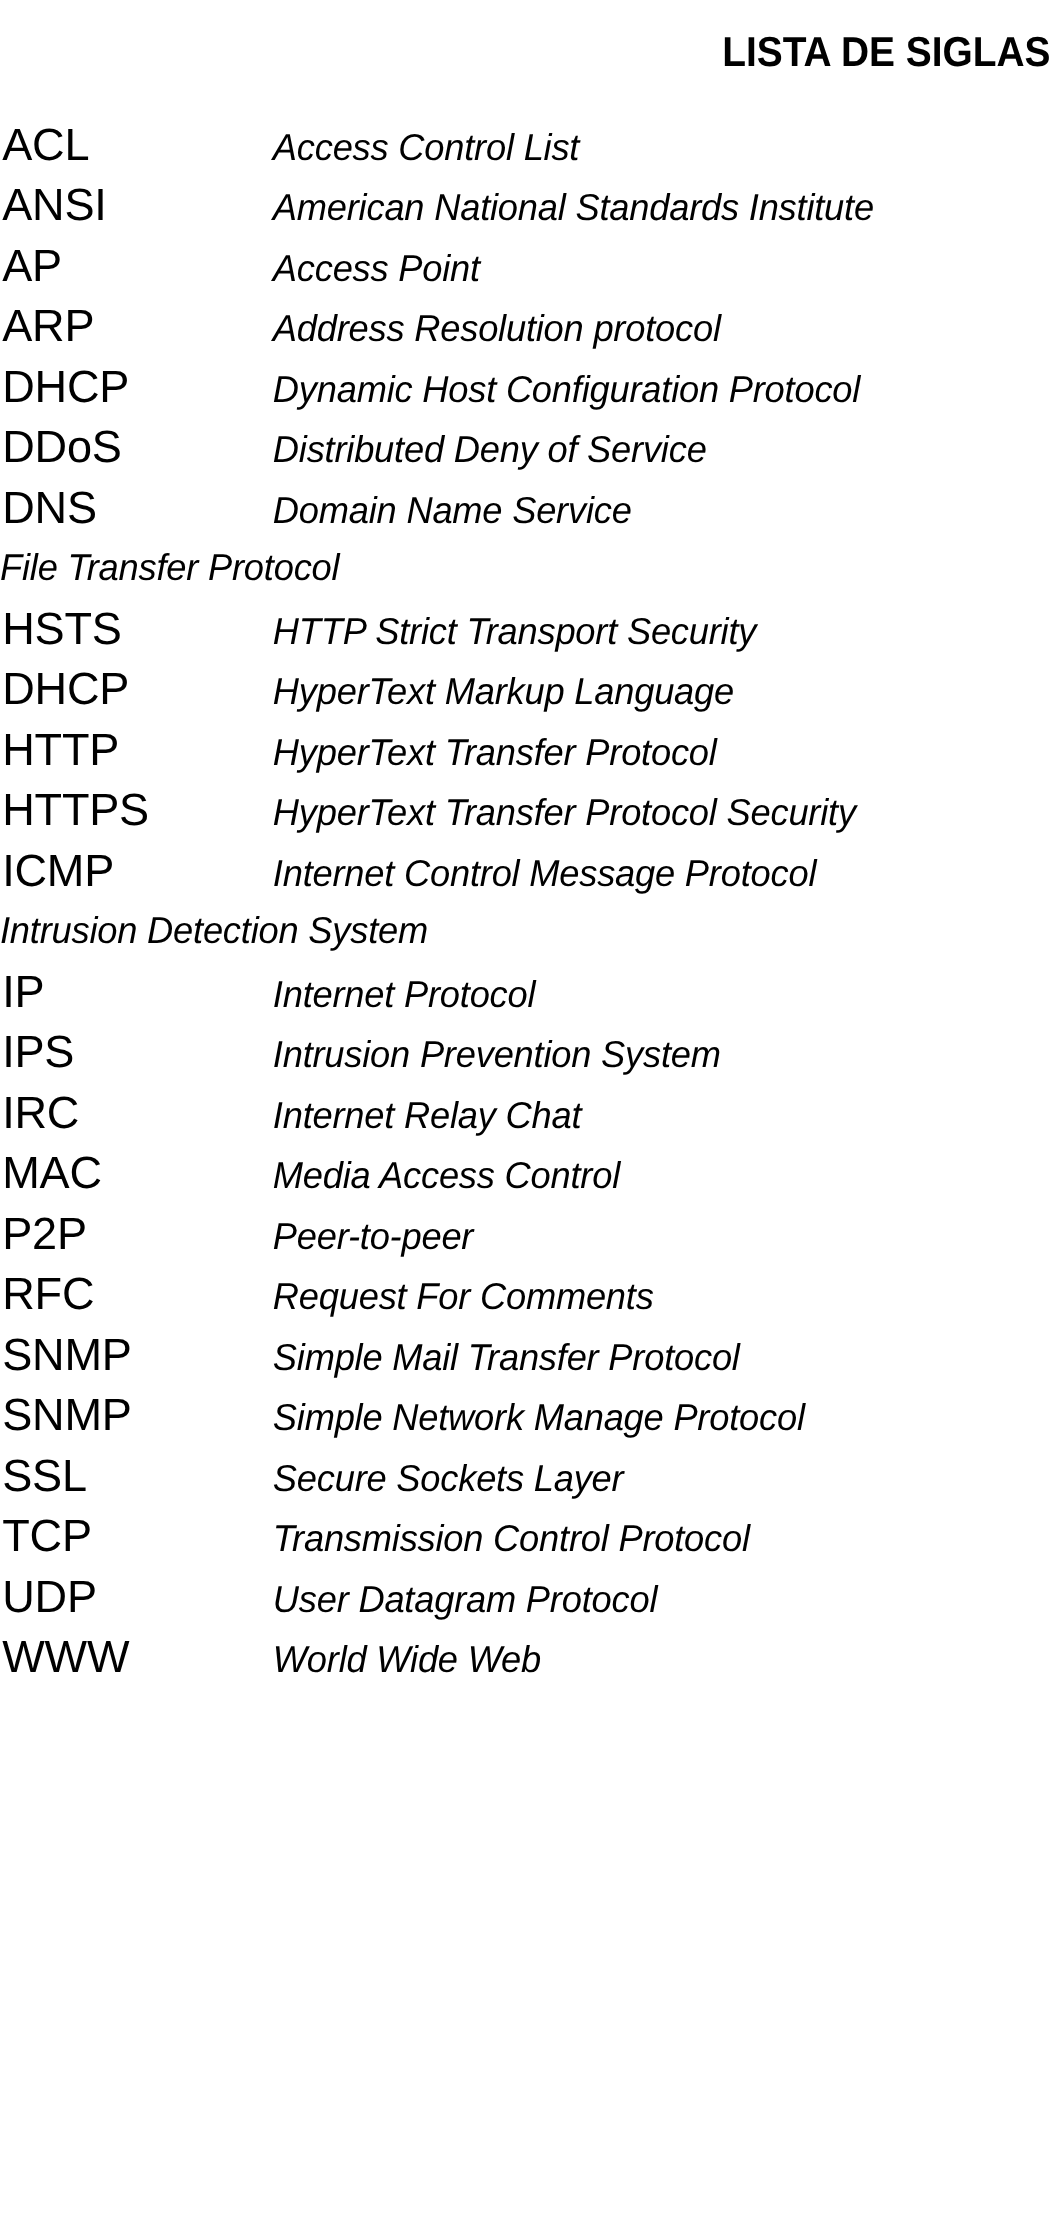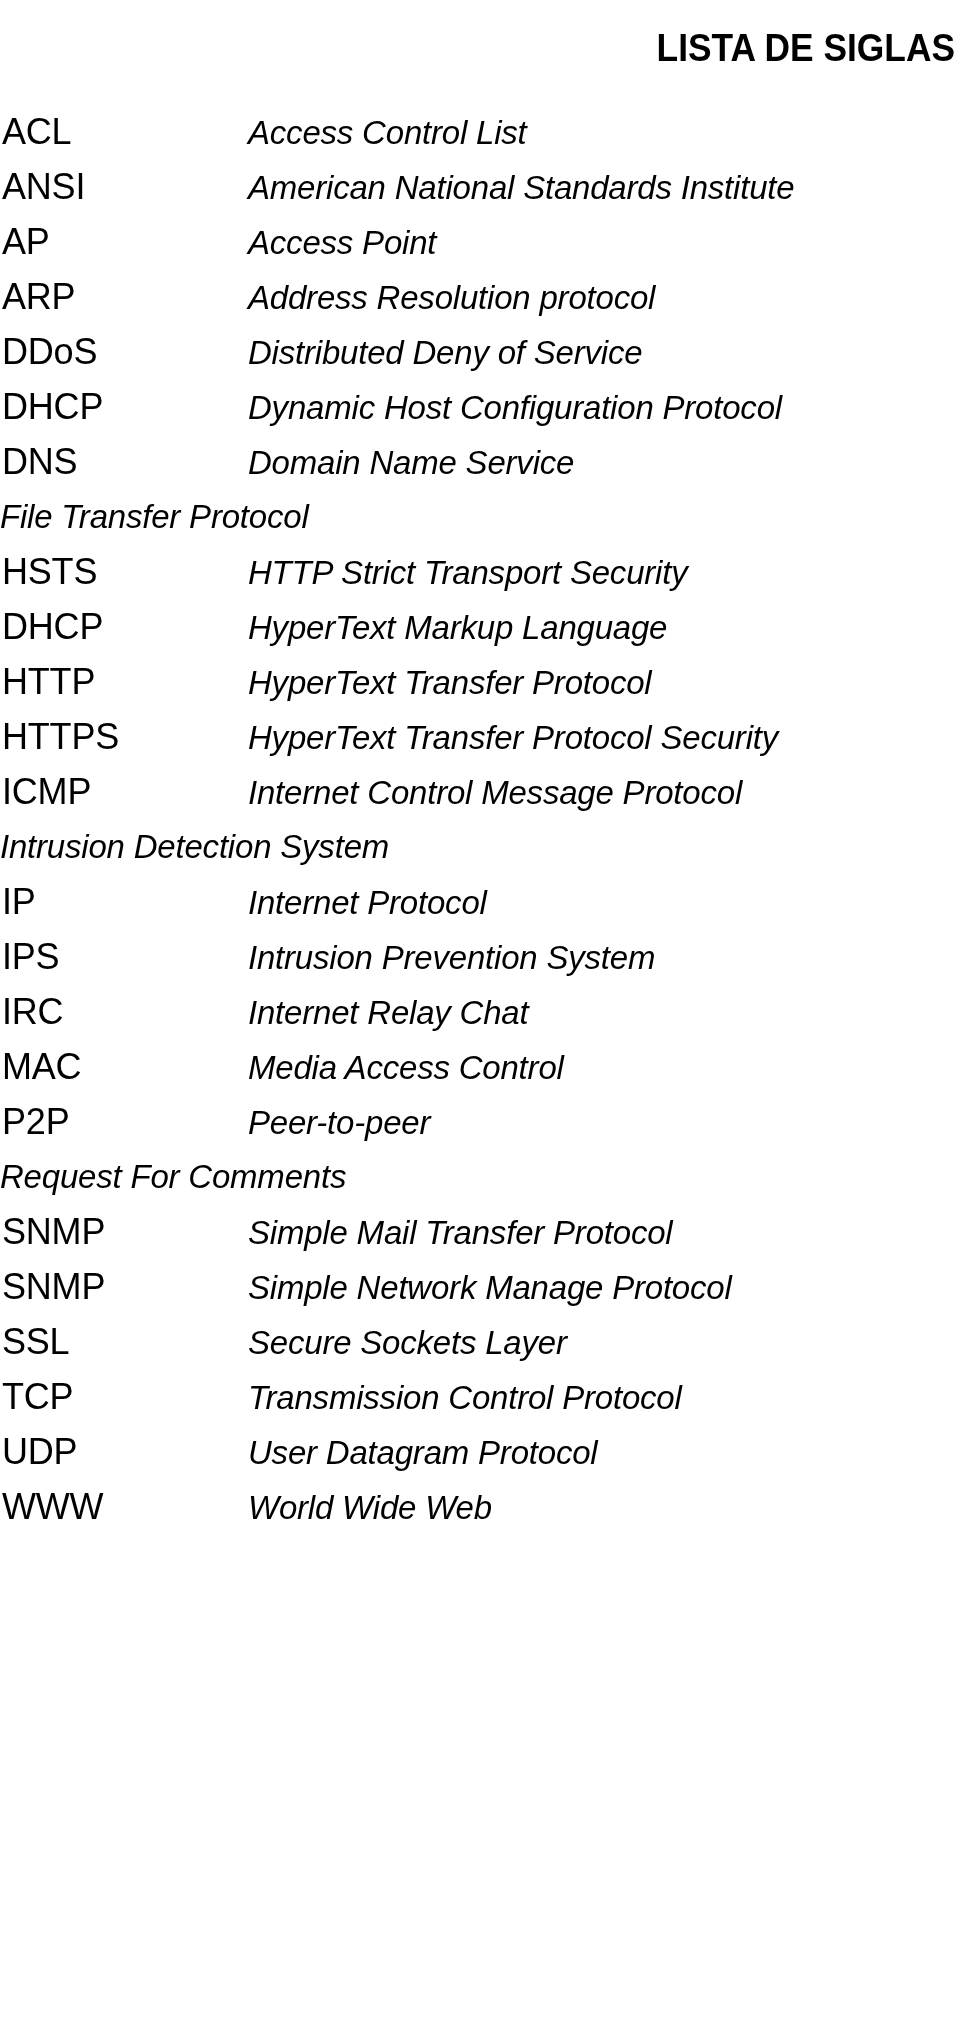--- a/index.html
+++ b/index.html
@@ -57,21 +57,21 @@
     height: 55px;
     line-height: 55px;
     white-space: nowrap;
   }
 
   .acronym-term {
     flex: 0 0 auto;
     width: 248px;
     padding-left: 2px;
     box-sizing: border-box;
-    font-size: 36px;
+    font-size: 41px;
     font-style: normal;
     font-weight: normal;
     letter-spacing: -0.2px;
   }
 
   .acronym-definition {
     flex: 1 1 auto;
     font-size: 34px;
     font-style: italic;
     font-weight: normal;
@@ -99,26 +99,26 @@
       </div>
       <div class="acronym-row">
         <span class="acronym-term">AP</span>
         <span class="acronym-definition">Access Point</span>
       </div>
       <div class="acronym-row">
         <span class="acronym-term">ARP</span>
         <span class="acronym-definition">Address Resolution protocol</span>
       </div>
       <div class="acronym-row">
+        <span class="acronym-term">DHCP</span>
+        <span class="acronym-definition">Dynamic Host Configuration Protocol</span>
+      </div>
+      <div class="acronym-row">
         <span class="acronym-term">DDoS</span>
         <span class="acronym-definition">Distributed Deny of Service</span>
-      </div>
-      <div class="acronym-row">
-        <span class="acronym-term">DHCP</span>
-        <span class="acronym-definition">Dynamic Host Configuration Protocol</span>
       </div>
       <div class="acronym-row">
         <span class="acronym-term">DNS</span>
         <span class="acronym-definition">Domain Name Service</span>
       </div>
       <div class="acronym-row">
         <span class="acronym-definition">File Transfer Protocol</span>
       </div>
       <div class="acronym-row">
         <span class="acronym-term">HSTS</span>
@@ -157,20 +157,21 @@
       </div>
       <div class="acronym-row">
         <span class="acronym-term">MAC</span>
         <span class="acronym-definition">Media Access Control</span>
       </div>
       <div class="acronym-row">
         <span class="acronym-term">P2P</span>
         <span class="acronym-definition">Peer-to-peer</span>
       </div>
       <div class="acronym-row">
+        <span class="acronym-term">RFC</span>
         <span class="acronym-definition">Request For Comments</span>
       </div>
       <div class="acronym-row">
         <span class="acronym-term">SNMP</span>
         <span class="acronym-definition">Simple Mail Transfer Protocol</span>
       </div>
       <div class="acronym-row">
         <span class="acronym-term">SNMP</span>
         <span class="acronym-definition">Simple Network Manage Protocol</span>
       </div>

